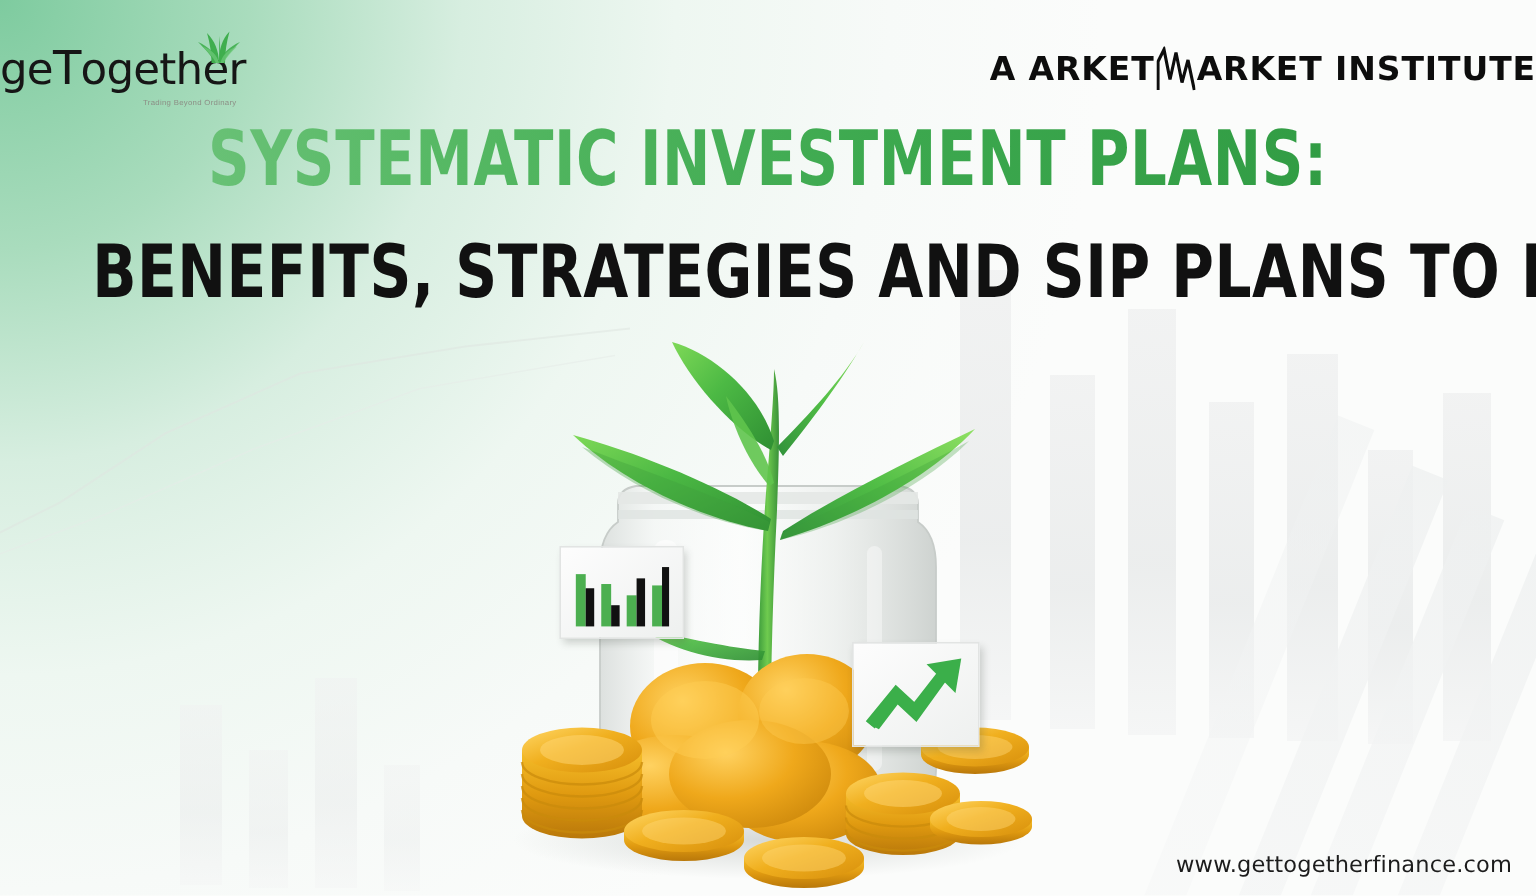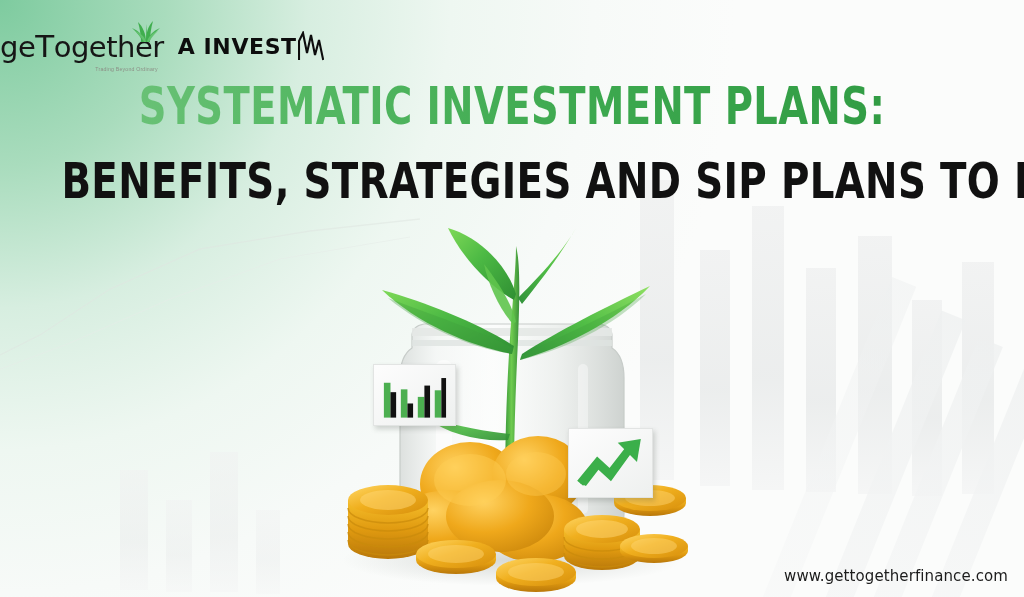--- a/index.html
+++ b/index.html
@@ -31,21 +31,21 @@
   }
   .bg-line{
     position:absolute; left:-20px; top:215px; width:440px; height:160px;
     opacity:.55;
   }
   .bg-line svg{ width:100%; height:100%; }
 
   
   .brandbar{
     position:absolute; top:24px; left:0; right:0;
-    display:flex; align-items:center; justify-content:flex-start; gap:14px;
+    display:flex; align-items:center; justify-content:space-between; gap:28px;
     height:44px;
   }
   .logo{ position:relative; display:flex; align-items:flex-end; }
   .logo-sprout{ position:absolute; right:-2px; top:-11px; width:40px; height:22px; }
   .logo-word{
     font-family:"DejaVu Sans", sans-serif;
     font-size:29px; font-weight:400; letter-spacing:-.5px;
     color:#161616; line-height:1; white-space:nowrap;
   }
   .logo-word .cap{ font-size:31px; }
@@ -156,26 +156,27 @@
           <path d="M20,22 C19,17 15,13 9,11 C13,15 16,18 18,22 Z"></path>
           <path d="M21,22 C22,17 26,13 32,11 C28,15 25,18 23,22 Z"></path>
         </g>
       </svg>
     </span>
     <span class="logo-word"><span>ge</span><span class="cap">T</span><span>ogether</span></span>
     <span class="logo-tag">Trading Beyond Ordinary</span>
   </div>
 
   <div class="tagline">
-    <span>A INVEST </span>
+    <span>A ARKET </span>
     <span class="pulse">
       <svg viewBox="0 0 26 30">
         <path d="M1,28 L1,10 L5,2 L9,22 L13,4 L17,24 L21,9 L25,28" fill="none" stroke="#0d0d0d" stroke-width="2.1" stroke-linejoin="miter" stroke-linecap="square"></path>
       </svg>
     </span>
+    <span>ARKET INSTITUTE</span>
   </div>
 
 </div>
 
 <div class="headline">
   <div class="h-main">SYSTEMATIC INVESTMENT PLANS:</div>
   <div class="h-sub">BENEFITS, STRATEGIES AND SIP PLANS TO INVEST</div>
 </div>
 
 <div class="illus">

